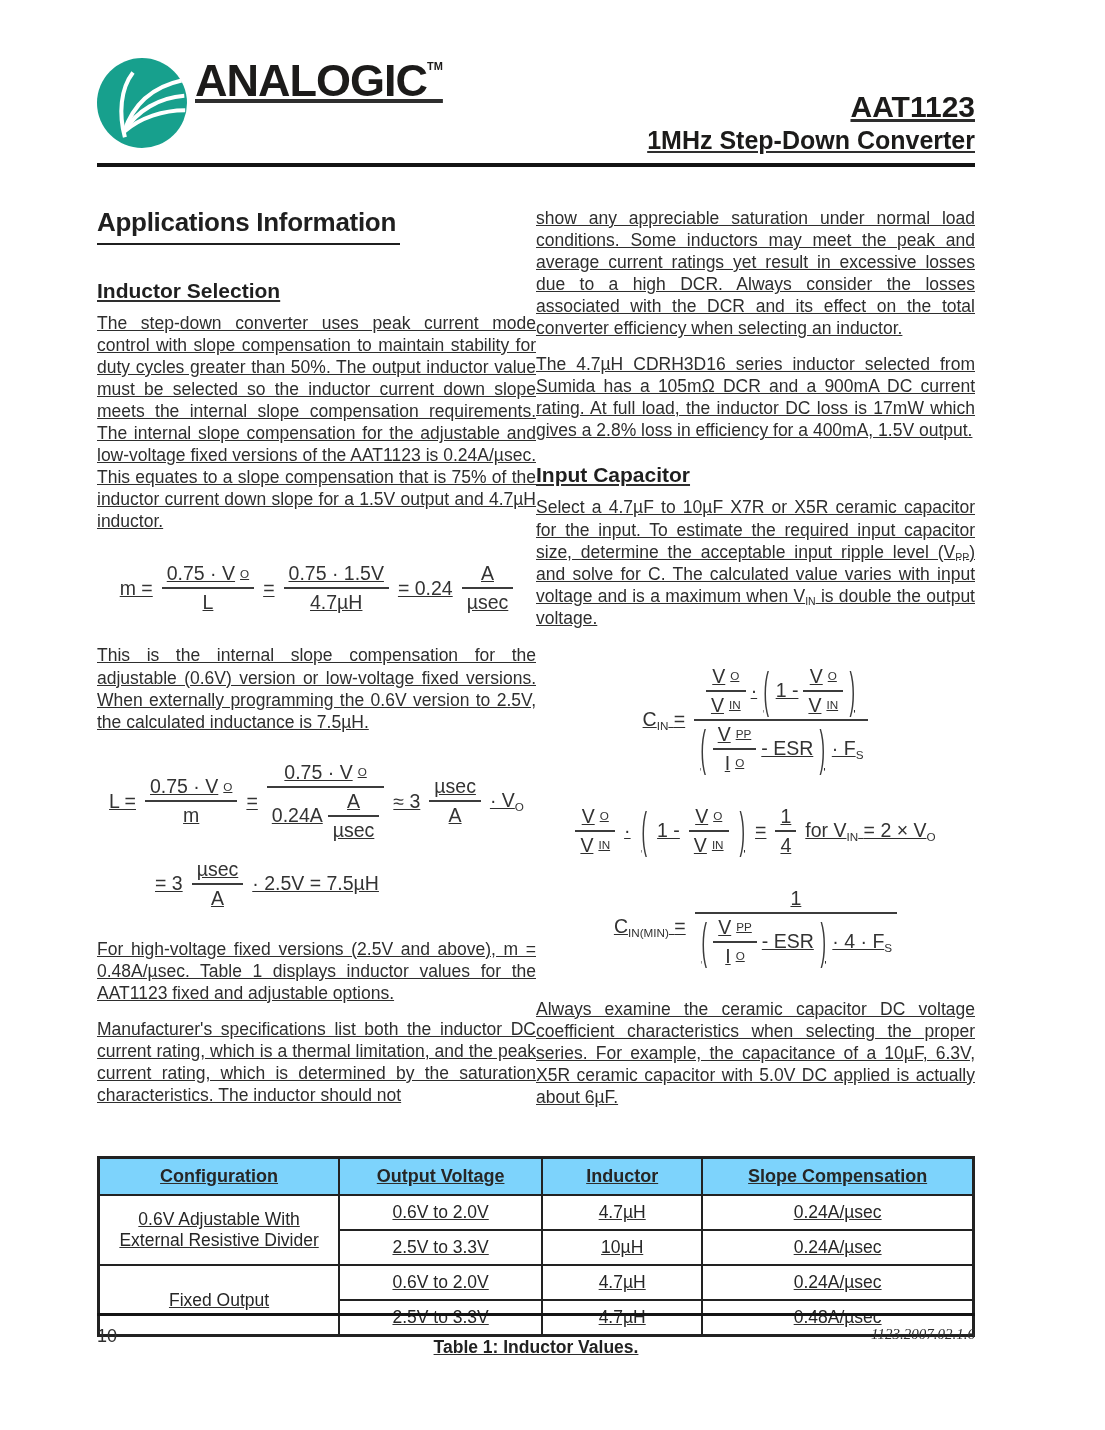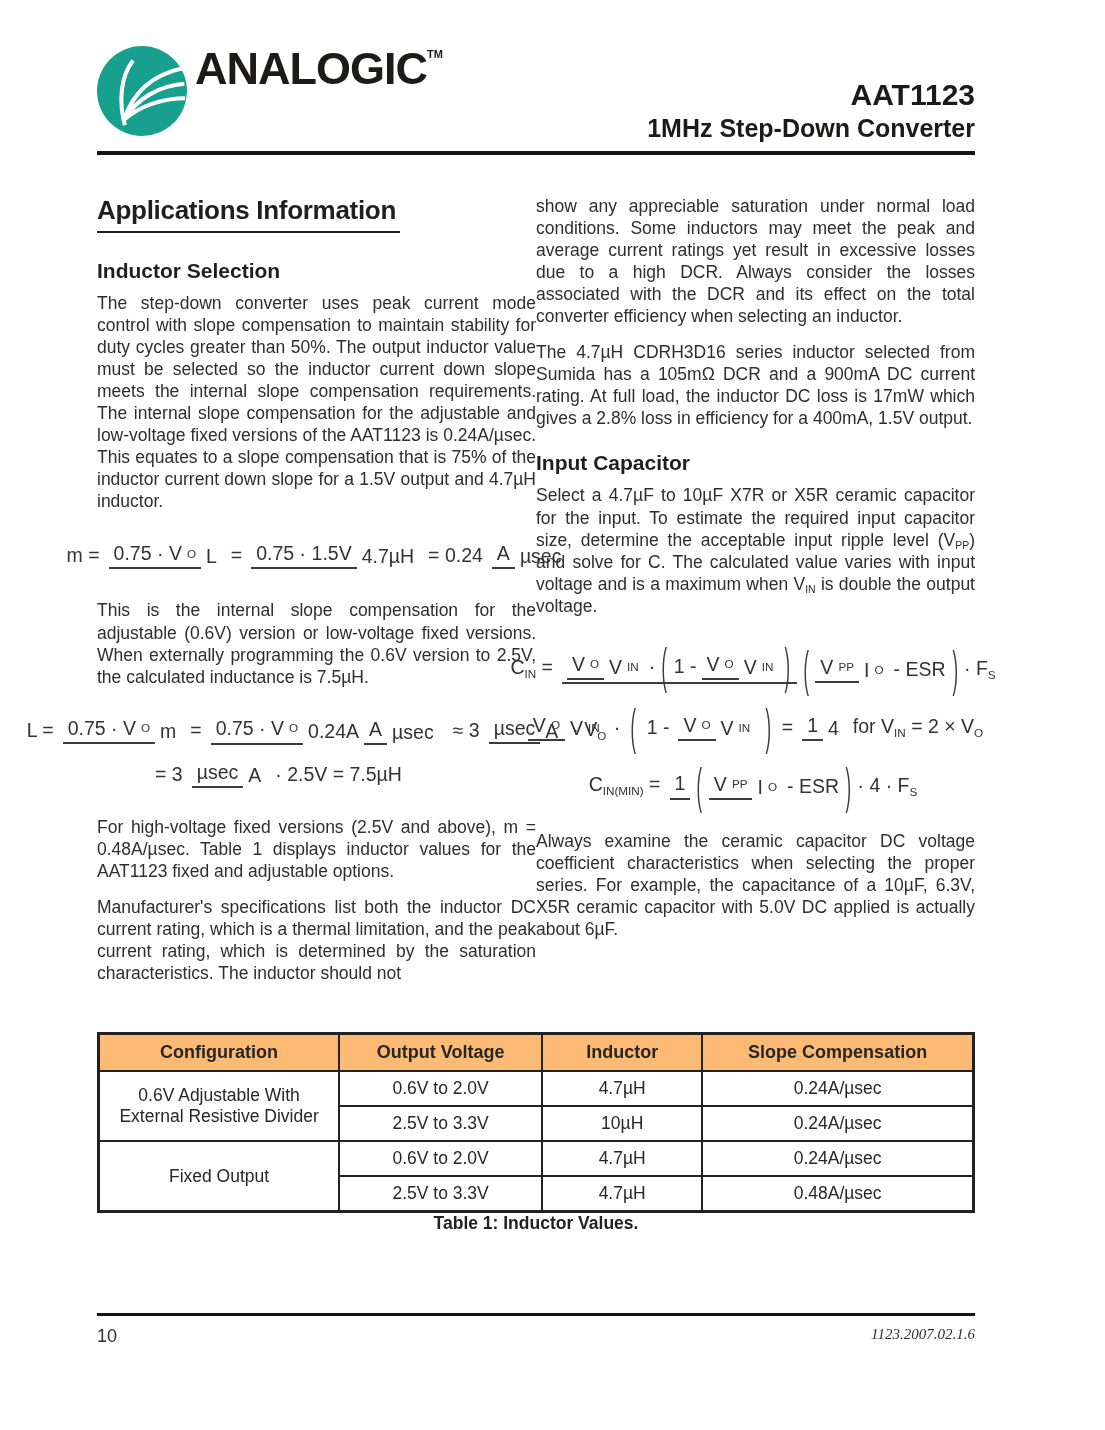--- a/index.html
+++ b/index.html
@@ -6,21 +6,21 @@
   html, body { background: #e8e8e8; }
   .page {
     position: relative;
     width: 1105px; height: 1430px;
     margin: 0 auto;
     background: #ffffff;
     font-family: "Liberation Sans", sans-serif;
     color: #2e2e2e;
     overflow: hidden;
   }
-  .inner { padding: 46px 130px 0 97px; }
+  .inner { padding: 58px 130px 0 97px; text-decoration: underline; }
 
   
   .hdr { display: flex; justify-content: space-between; align-items: flex-start; }
   .logo { display: flex; align-items: flex-start; gap: 8px; }
   .logo-mark { width: 90px; height: 90px; flex: 0 0 auto; }
   .logo-words { padding-top: 2px; line-height: 0.92; color: #1c1b1a; }
   .logo-line1 { font-size: 45px; font-weight: bold; letter-spacing: -1px; white-space: nowrap; }
   .logo-tm { font-size: 11px; font-weight: bold; vertical-align: 26px; letter-spacing: 0; }
   .logo-line2 { font-size: 45px; font-weight: normal; letter-spacing: 2px; text-align: right; margin-right: 14px; margin-top: 2px; }
   .title-block { text-align: right; padding-top: 32px; color: #1c1b1a; }
@@ -30,53 +30,53 @@
 
   
   main { display: flex; margin-top: 40px; }
   .col { flex: 1; min-width: 0; }
   h1 {
     font-size: 26px; font-weight: bold; color: #1f1f1f;
     display: inline-block; border-bottom: 2.5px solid #1f1f1f;
     padding: 0 4px 5px 0; letter-spacing: -0.3px; margin-bottom: 18px;
   }
   h2 { font-size: 21px; font-weight: bold; color: #1f1f1f; margin: 22px 0 9px; }
-  h2.first { margin-top: 8px; }
+  h2.first { margin-top: 16px; }
   p { font-size: 17.5px; line-height: 1.26; text-align: justify; margin-bottom: 14px; }
   sub { font-size: 60%; line-height: 1; vertical-align: -0.33em; letter-spacing: 0; }
 
   
   .formula {
     display: flex; align-items: center; justify-content: center;
     gap: 9px; font-size: 19.5px; color: #333;
     margin: 30px 0; white-space: nowrap;
   }
   .formula-group { display: flex; flex-direction: column; margin: 28px 0; }
   .formula-group .formula { margin: 0; }
   .formula-group .line2 { align-self: flex-start; margin-left: 58px; margin-top: 16px; }
-  .frac { display: inline-flex; flex-direction: row; align-items: stretch; text-align: center; }
+  .frac { display: inline-flex; flex-direction: column; align-items: stretch; text-align: center; }
   .frac > .num {
     border-bottom: 2px solid #3c3c3c; padding: 0 5px 2px;
     display: inline-flex; align-items: center; justify-content: center; gap: 5px;
   }
   .frac > .den {
     padding: 2px 5px 0;
     display: inline-flex; align-items: center; justify-content: center; gap: 5px;
   }
   .tparen { display: inline-block; transform: scaleY(2.05) scaleX(0.85); font-weight: normal; color: #3c3c3c; padding: 0 1px; }
   .tparen.xl { transform: scaleY(2.6) scaleX(0.85); }
 
   
   .tablewrap { margin-top: 34px; }
   table.datatable { width: 100%; border-collapse: collapse; border: 3px solid #222; }
   .datatable th, .datatable td {
     border: 2px solid #222; text-align: center; vertical-align: middle;
     font-size: 17.5px; color: #262626; padding: 6px 6px;
   }
-  .datatable th { background: #fdba74; font-weight: bold; font-size: 18px; height: 38px; }
+  .datatable th { background: #7dd3fc; font-weight: bold; font-size: 18px; height: 38px; }
   .datatable td { height: 34px; }
   .col-config { width: 27.5%; } .col-voltage { width: 23.2%; } .col-inductor { width: 18.3%; } .col-slope { width: 31%; }
   .caption { text-align: center; font-weight: bold; font-size: 17.5px; color: #222; }
 
   
   .footer {
     position: absolute; left: 97px; right: 130px; top: 1313px;
     border-top: 3.5px solid #141414; padding-top: 10px;
     display: flex; justify-content: space-between; align-items: flex-start;
   }

